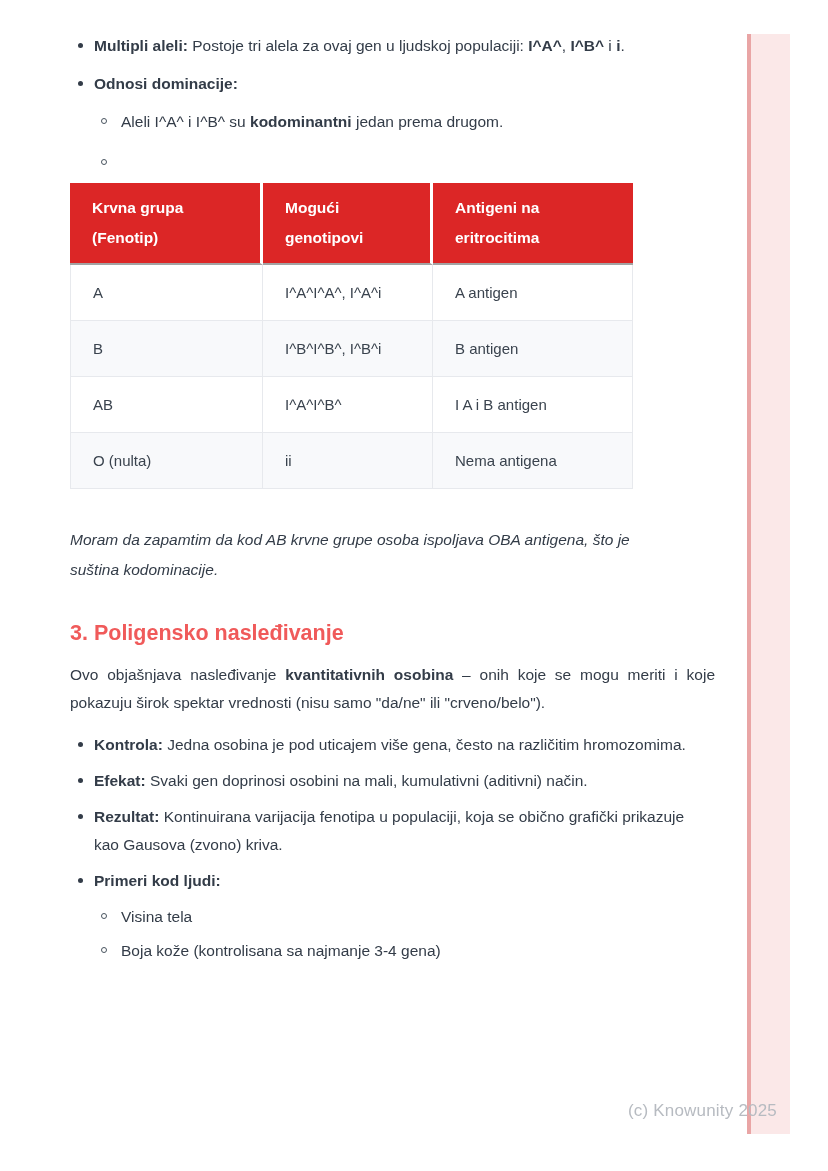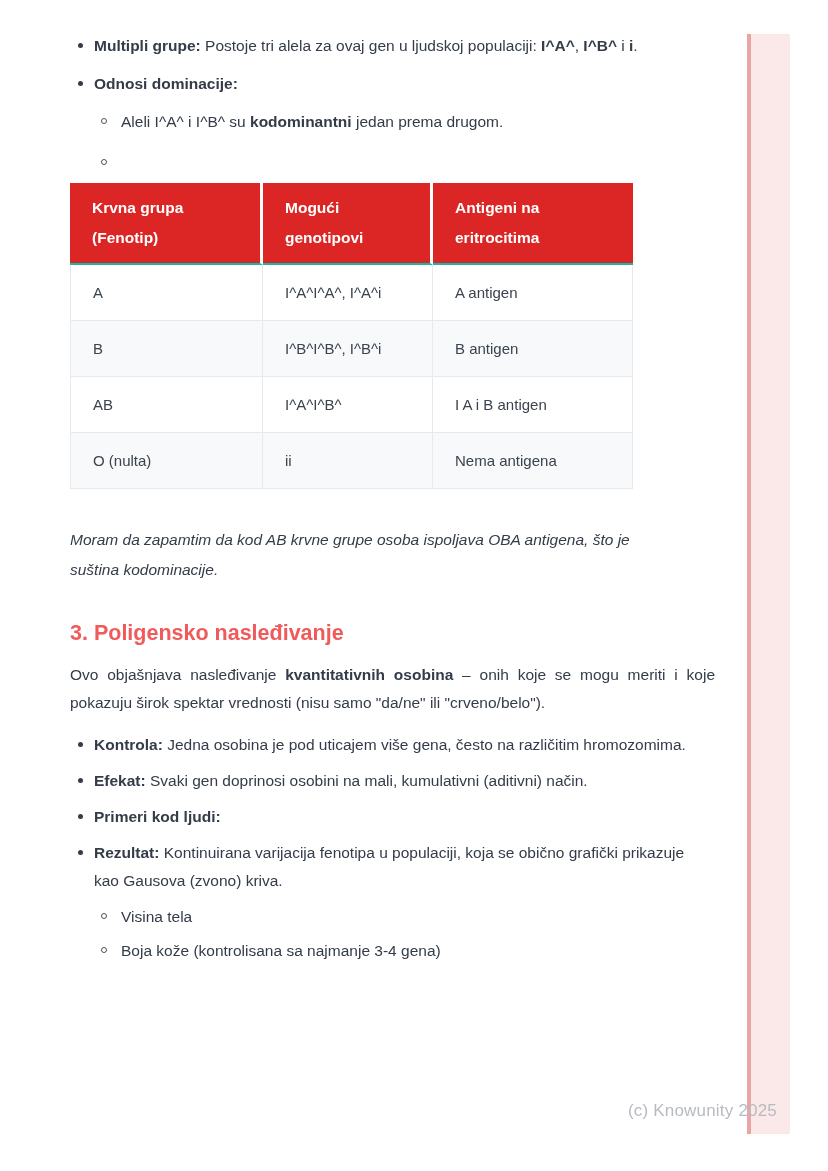--- a/index.html
+++ b/index.html
@@ -32,21 +32,21 @@
   .sublist{margin-top:3px;margin-bottom:1px;}
   .para{margin:14px 0 0 0;}
   .just{text-align:justify;max-width:645px;}
   
   .tbl-wrap{margin-top:18px;}
   table{border-spacing:0;border-collapse:separate;width:563px;table-layout:fixed;}
   col.c1{width:193px;}col.c2{width:170px;}col.c3{width:200px;}
   th{
     background:#dc2626;color:#ffffff;text-align:left;vertical-align:middle;
     font-size:15.5px;font-weight:600;line-height:30px;
-    padding:10px 22px;border-right:3px solid #ffffff;border-bottom:2px solid #14b8a6;
+    padding:10px 22px;border-right:3px solid #ffffff;border-bottom:2px solid #a3a3a3;
   }
   th:last-child{border-right:none;}
   td{
     background:#ffffff;font-size:15px;line-height:21px;color:#3a434e;
     padding:17px 22px;vertical-align:middle;
     border-right:1px solid #e7e9ed;border-bottom:1px solid #e7e9ed;
   }
   td:first-child{border-left:1px solid #e7e9ed;}
   tr.alt td{background:#f8f9fb;}
   
@@ -74,21 +74,21 @@
   }
 </style>
 </head>
 <body>
 
 <div class="content">
 
   <div>
     <div class="li l1">
       <span class="m1"></span>
-      <div class="t"><span style="font-weight: 700;">Multipli grupe:</span><span> Postoje tri alela za ovaj gen u ljudskoj populaciji: </span><span style="font-weight: 700;">I^A^</span><span>, </span><span style="font-weight: 700;">I^B^</span><span> i </span><span style="font-weight: 700;">i</span><span>.</span></div>
+      <div class="t"><span style="font-weight: 700;">Multipli aleli:</span><span> Postoje tri alela za ovaj gen u ljudskoj populaciji: </span><span style="font-weight: 700;">I^A^</span><span>, </span><span style="font-weight: 700;">I^B^</span><span> i </span><span style="font-weight: 700;">i</span><span>.</span></div>
     </div>
     <div class="li l1">
       <span class="m1"></span>
       <div class="t"><span style="font-weight: 700;">Odnosi dominacije:</span></div>
     </div>
     <div class="sublist">
       <div class="li l2">
         <span class="m2"></span>
         <div class="t"><span>Aleli I^A^ i I^B^ su </span><span style="font-weight: 700;">kodominantni</span><span> jedan prema drugom.</span></div>
       </div>
@@ -148,25 +148,25 @@
     <div class="li l1">
       <span class="m1"></span>
       <div class="t"><span style="font-weight: 700;">Kontrola:</span><span> Jedna osobina je pod uticajem više gena, često na različitim hromozomima.</span></div>
     </div>
     <div class="li l1">
       <span class="m1"></span>
       <div class="t"><span style="font-weight: 700;">Efekat:</span><span> Svaki gen doprinosi osobini na mali, kumulativni (aditivni) način.</span></div>
     </div>
     <div class="li l1">
       <span class="m1"></span>
-      <div class="t"><span style="font-weight: 700;">Primeri kod ljudi:</span></div>
+      <div class="t"><span style="font-weight: 700;">Rezultat:</span><span> Kontinuirana varijacija fenotipa u populaciji, koja se obično grafički prikazuje kao Gausova (zvono) kriva.</span></div>
     </div>
     <div class="li l1">
       <span class="m1"></span>
-      <div class="t"><span style="font-weight: 700;">Rezultat:</span><span> Kontinuirana varijacija fenotipa u populaciji, koja se obično grafički prikazuje kao Gausova (zvono) kriva.</span></div>
+      <div class="t"><span style="font-weight: 700;">Primeri kod ljudi:</span></div>
     </div>
     <div class="li l2">
       <span class="m2"></span>
       <div class="t"><span>Visina tela</span></div>
     </div>
     <div class="li l2">
       <span class="m2"></span>
       <div class="t"><span>Boja kože (kontrolisana sa najmanje 3-4 gena)</span></div>
     </div>
   </div>

